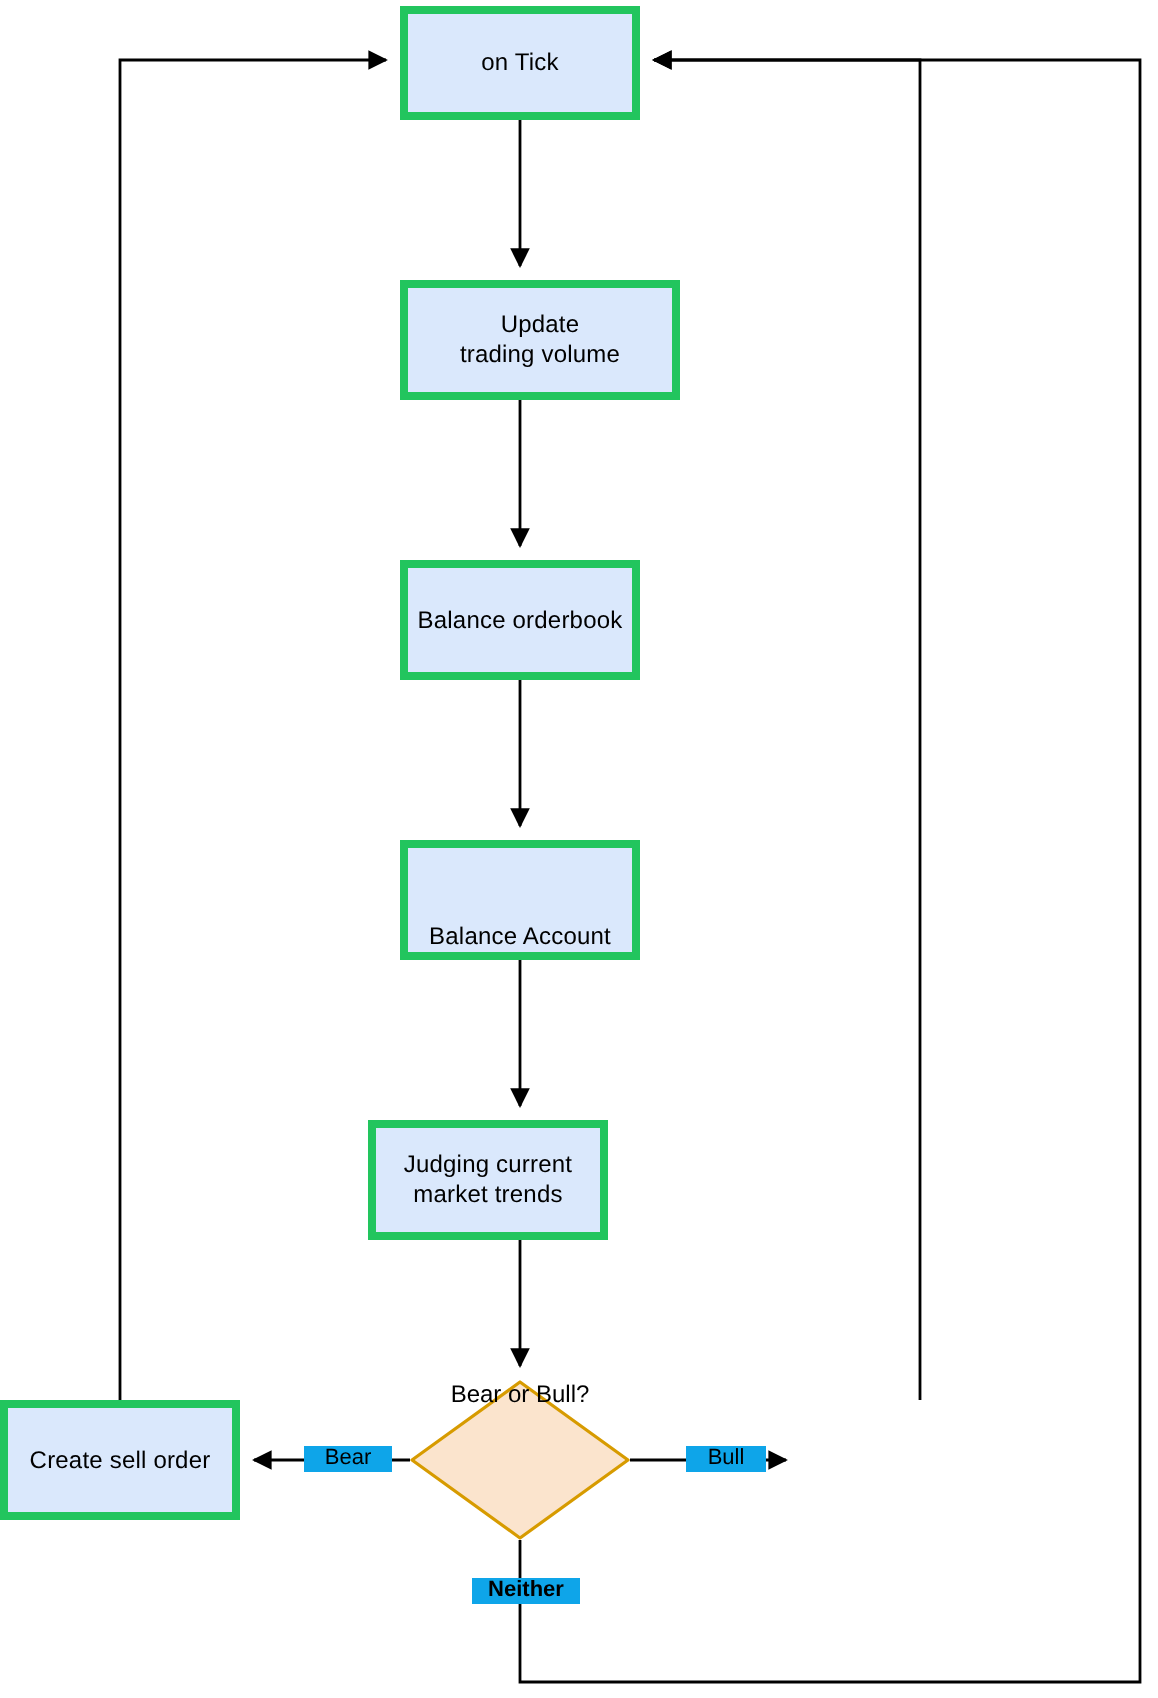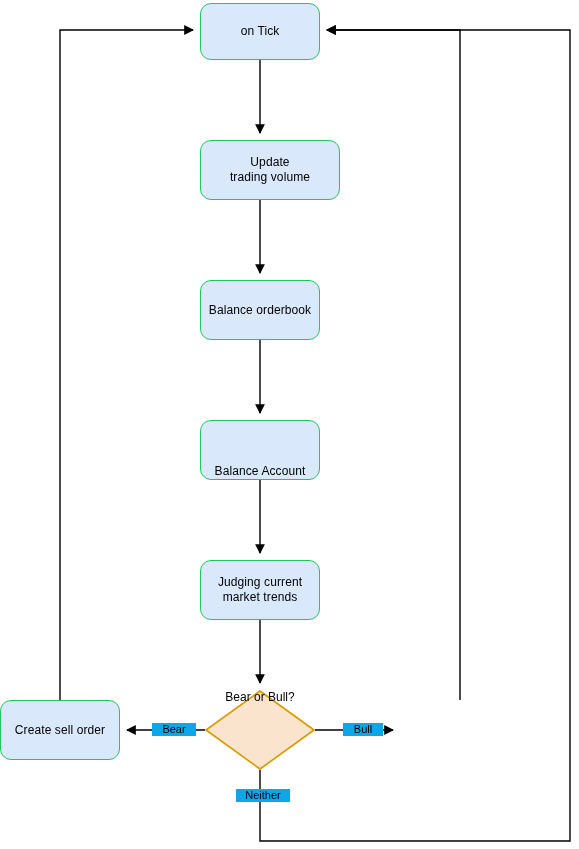--- a/index.html
+++ b/index.html
@@ -31,22 +31,22 @@
     align-items: center;
     justify-content: center;
     text-align: center;
     font-size: 12px;
     line-height: 15px;
     color: #000000;
     letter-spacing: 0.1px;
   }
   .process {
     background: #dae8fc;
-    border: 1px solid #22c55e;
-    border-radius: 11px;
+    border: 4px solid #22c55e;
+    border-radius: 0;
   }
   .node-label {
     white-space: pre-line;
     padding: 0 4px;
   }
   .decision {
     position: absolute;
     display: flex;
     align-items: flex-start;
     justify-content: center;
@@ -120,36 +120,36 @@
   </div>
 
   <div class="node process" style="left:200px; top:280px; width:120px; height:60px;">
     <span class="node-label">Balance orderbook</span>
   </div>
 
   <div class="node process" style="left:200px; top:420px; width:120px; height:60px;align-items:flex-end;">
     <span class="node-label">Balance Account</span>
   </div>
 
-  <div class="node process" style="left:200px; top:560px; width:120px; height:60px;">
+  <div class="node process" style="left:184px; top:560px; width:120px; height:60px;">
     <span class="node-label">Judging current
 market trends</span>
   </div>
 
   <div class="decision" style="left:205px; top:690px; width:110px; height:80px;">
     <svg class="diamond-shape" viewBox="0 0 110 80" preserveAspectRatio="none">
       <polygon points="55,1 109,40 55,79 1,40" fill="#fbe4cd" stroke="#d79b00" stroke-width="1.6" stroke-linejoin="round"></polygon>
     </svg>
     <span class="decision-label">Bear or Bull?</span>
   </div>
 
   <div class="node process" style="left:0px; top:700px; width:120px; height:60px;">
     <span class="node-label">Create sell order</span>
   </div>
 
 
   <div class="edge-label" style="left:152px; top:723px; width:40px;">Bear</div>
 
   <div class="edge-label" style="left:343px; top:723px; width:36px;">Bull</div>
 
-  <div class="edge-label" style="left:236px; top:789px; width:50px;">Neither</div>
+  <div class="edge-label" style="left:236px; top:789px; width:50px;font-weight:bold;">Neither</div>
 
 </div>
 
 </body></html>

